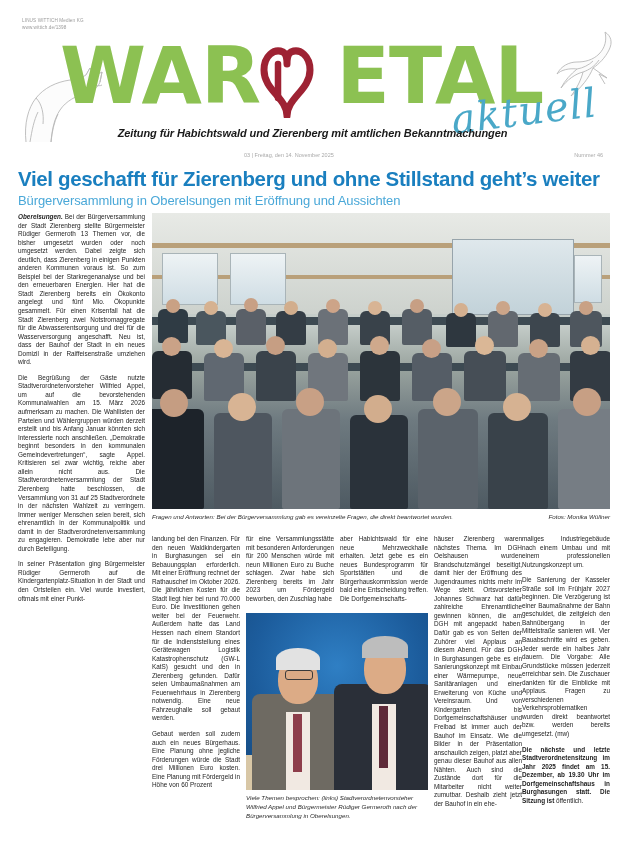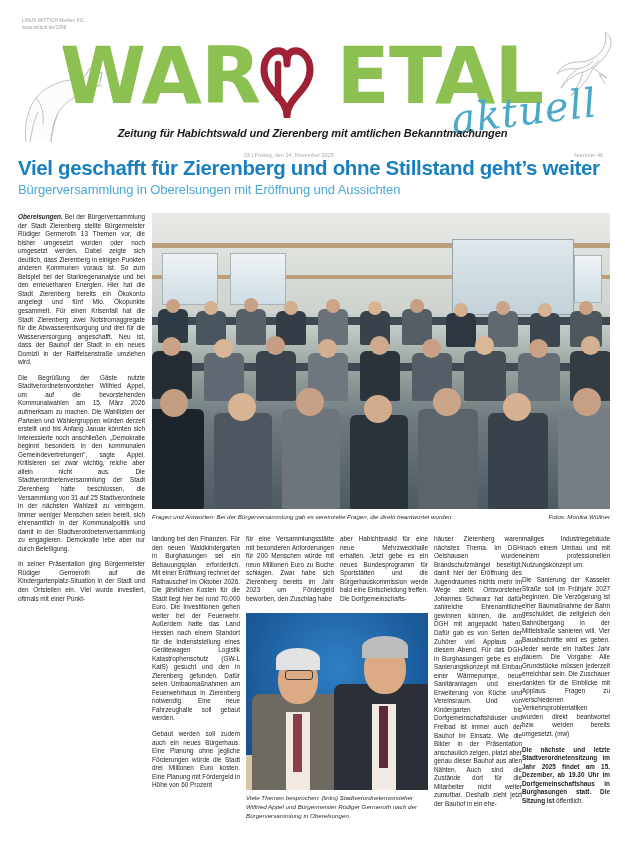--- a/index.html
+++ b/index.html
@@ -111,21 +111,21 @@
     position: absolute;
     opacity: 0.62;
   }
   .wolf { left: 18px; top: 58px; }
   .hawk { right: 6px; top: 28px; }
 
   
   .headline-block {
     position: absolute;
     left: 18px;
-    top: 156px;
+    top: 167px;
     width: 592px;
   }
   .headline {
     font-size: 20.5px;
     font-weight: bold;
     color: #1a7fbf;
     letter-spacing: -0.35px;
     line-height: 24px;
     margin: 0;
   }

